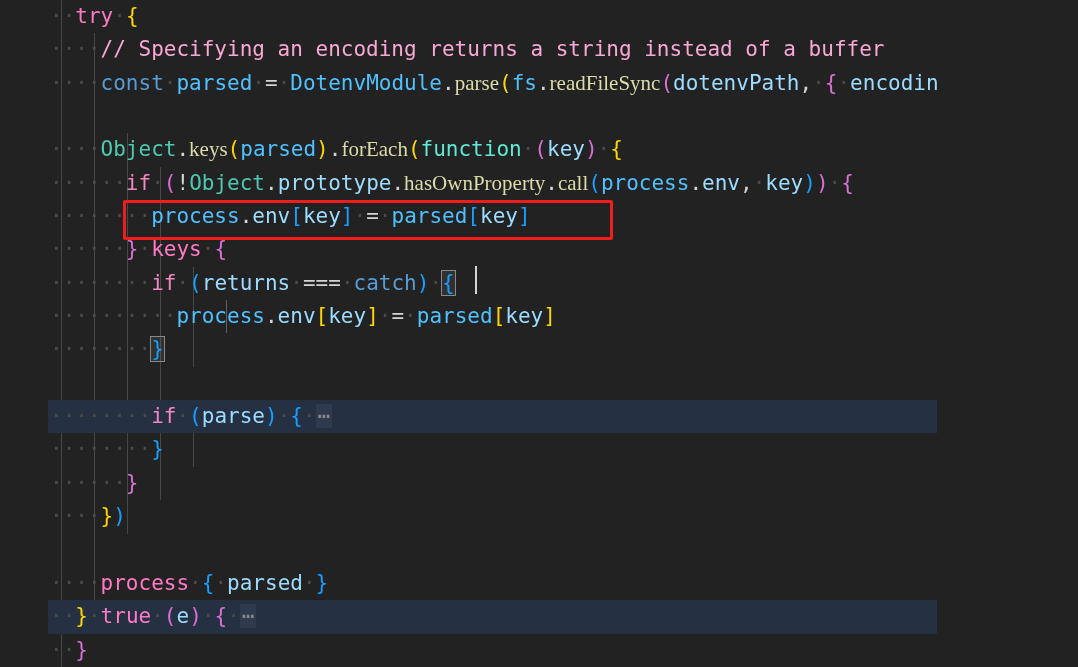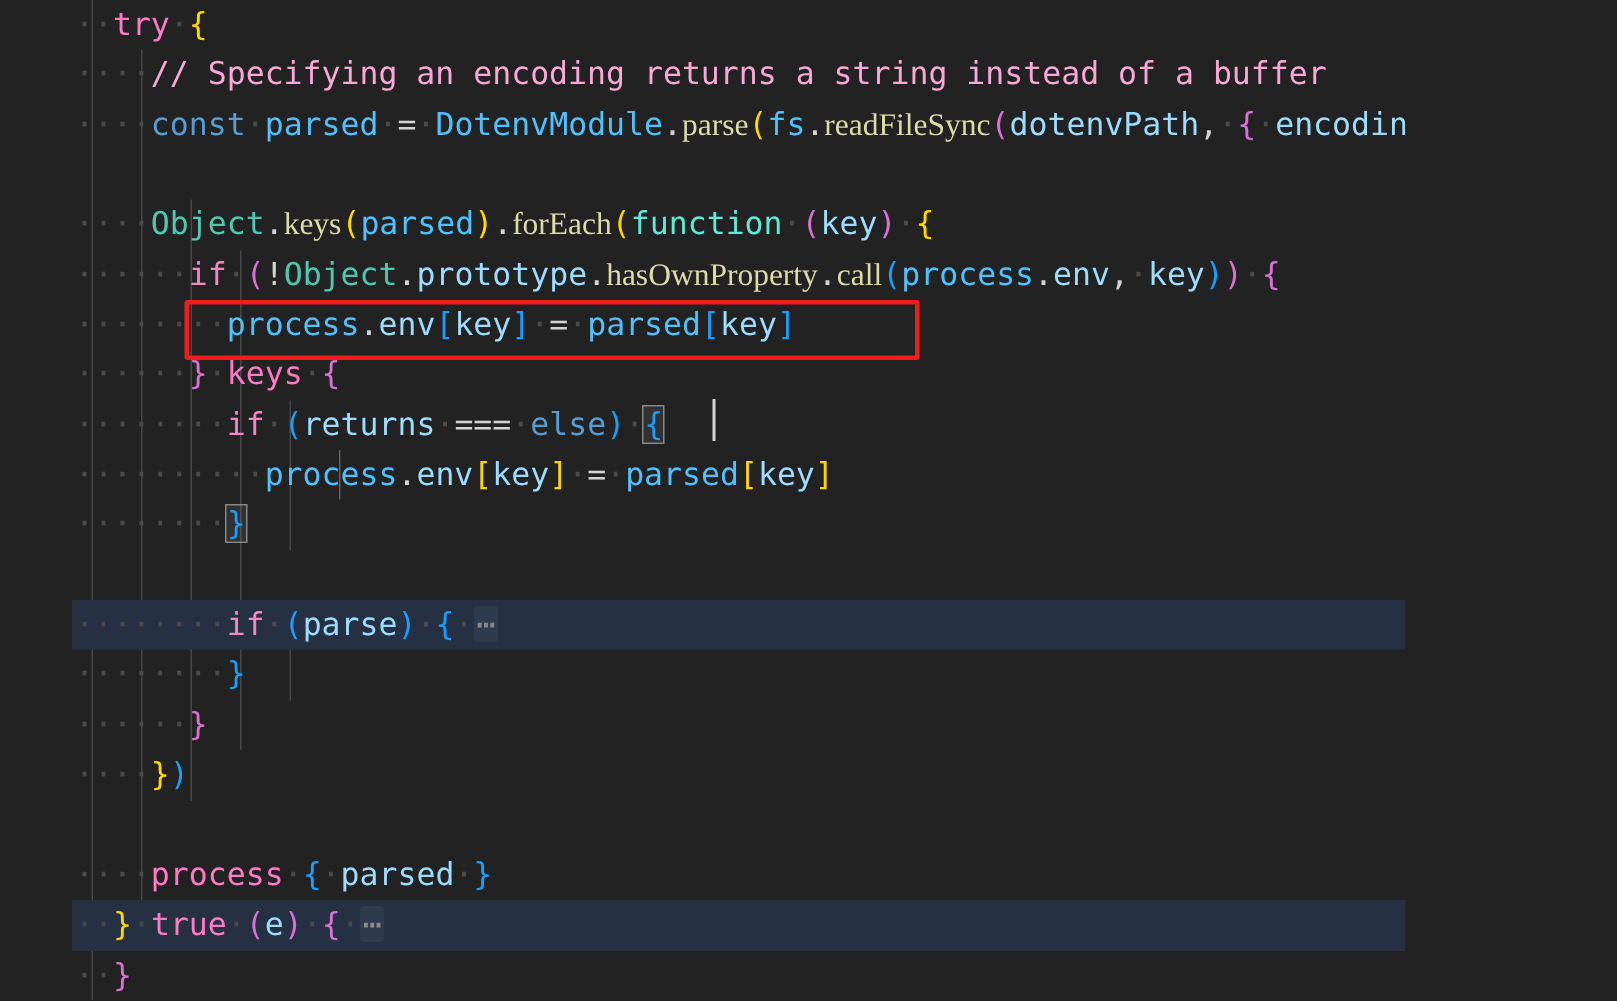--- a/index.html
+++ b/index.html
@@ -120,21 +120,21 @@
 
   <div class="code-lines" id="code-lines">
       <div class="line" style="top: 0px;"><span class="ws">··</span><span class="kw">try</span><span class="ws-mid">·</span><span class="br1">{</span></div>
       <div class="line" style="top: 0px;"><span class="ws">····</span><span class="comment">// Specifying an encoding returns a string instead of a buffer</span></div>
       <div class="line" style="top: 0px;"><span class="ws">····</span><span class="decl">const</span><span class="ws-mid">·</span><span class="var">parsed</span><span class="ws-mid">·</span><span class="op">=</span><span class="ws-mid">·</span><span class="var">DotenvModule</span><span class="plain">.</span><span class="fn">parse</span><span class="br1">(</span><span class="var">fs</span><span class="plain">.</span><span class="fn">readFileSync</span><span class="br2">(</span><span class="prop">dotenvPath</span><span class="plain">,</span><span class="ws-mid">·</span><span class="br2">{</span><span class="ws-mid">·</span><span class="prop">encoding</span><span class="ws-mid">·</span><span class="br2">}</span><span class="br2">)</span><span class="br1">)</span></div>
       <div class="line" style="top: 0px;"></div>
       <div class="line" style="top: 0px;"><span class="ws">····</span><span class="cls">Object</span><span class="plain">.</span><span class="fn">keys</span><span class="br1">(</span><span class="var">parsed</span><span class="br1">)</span><span class="plain">.</span><span class="fn">forEach</span><span class="br1">(</span><span class="kwfn">function</span><span class="ws-mid">·</span><span class="br2">(</span><span class="prop">key</span><span class="br2">)</span><span class="ws-mid">·</span><span class="br1">{</span></div>
       <div class="line" style="top: 0px;"><span class="ws">······</span><span class="kw2">if</span><span class="ws-mid">·</span><span class="br2">(</span><span class="plain">!</span><span class="cls">Object</span><span class="plain">.</span><span class="prop">prototype</span><span class="plain">.</span><span class="fn">hasOwnProperty</span><span class="plain">.</span><span class="fn">call</span><span class="br3">(</span><span class="var">process</span><span class="plain">.</span><span class="prop">env</span><span class="plain">,</span><span class="ws-mid">·</span><span class="prop">key</span><span class="br3">)</span><span class="br2">)</span><span class="ws-mid">·</span><span class="br2">{</span></div>
       <div class="line" style="top: 0px;"><span class="ws">········</span><span class="var">process</span><span class="plain">.</span><span class="prop">env</span><span class="br3">[</span><span class="prop">key</span><span class="br3">]</span><span class="ws-mid">·</span><span class="op">=</span><span class="ws-mid">·</span><span class="var">parsed</span><span class="br3">[</span><span class="prop">key</span><span class="br3">]</span></div>
       <div class="line" style="top: 0px;"><span class="ws">······</span><span class="br2">}</span><span class="ws-mid">·</span><span class="kw">keys</span><span class="ws-mid">·</span><span class="br2">{</span></div>
-      <div class="line" style="top: 0px;"><span class="ws">········</span><span class="kw2">if</span><span class="ws-mid">·</span><span class="br3">(</span><span class="prop">returns</span><span class="ws-mid">·</span><span class="op">===</span><span class="ws-mid">·</span><span class="bool">else</span><span class="br3">)</span><span class="ws-mid">·</span><span class="br3 brmatch">{</span></div>
+      <div class="line" style="top: 0px;"><span class="ws">········</span><span class="kw2">if</span><span class="ws-mid">·</span><span class="br3">(</span><span class="prop">returns</span><span class="ws-mid">·</span><span class="op">===</span><span class="ws-mid">·</span><span class="bool">catch</span><span class="br3">)</span><span class="ws-mid">·</span><span class="br3 brmatch">{</span></div>
       <div class="line" style="top: 0px;"><span class="ws">··········</span><span class="var">process</span><span class="plain">.</span><span class="prop">env</span><span class="br1">[</span><span class="prop">key</span><span class="br1">]</span><span class="ws-mid">·</span><span class="op">=</span><span class="ws-mid">·</span><span class="var">parsed</span><span class="br1">[</span><span class="prop">key</span><span class="br1">]</span></div>
       <div class="line" style="top: 0px;"><span class="ws">········</span><span class="br3 brmatch">}</span></div>
       <div class="line" style="top: 0px;"></div>
       <div class="line hl" style="top: 0px;"><span class="ws">········</span><span class="kw2">if</span><span class="ws-mid">·</span><span class="br3">(</span><span class="prop">parse</span><span class="br3">)</span><span class="ws-mid">·</span><span class="br3">{</span><span class="ws-mid">·</span><span class="fold">⋯</span></div>
       <div class="line" style="top: 0px;"><span class="ws">········</span><span class="br3">}</span></div>
       <div class="line" style="top: 0px;"><span class="ws">······</span><span class="br2">}</span></div>
       <div class="line" style="top: 0px;"><span class="ws">····</span><span class="br1">}</span><span class="br3">)</span></div>
       <div class="line" style="top: 0px;"></div>
       <div class="line" style="top: 0px;"><span class="ws">····</span><span class="kw">process</span><span class="ws-mid">·</span><span class="br3">{</span><span class="ws-mid">·</span><span class="prop">parsed</span><span class="ws-mid">·</span><span class="br3">}</span></div>
       <div class="line hl" style="top: 0px;"><span class="ws">··</span><span class="br1">}</span><span class="ws-mid">·</span><span class="kw">true</span><span class="ws-mid">·</span><span class="br2">(</span><span class="prop">e</span><span class="br2">)</span><span class="ws-mid">·</span><span class="br2">{</span><span class="ws-mid">·</span><span class="fold">⋯</span></div>

